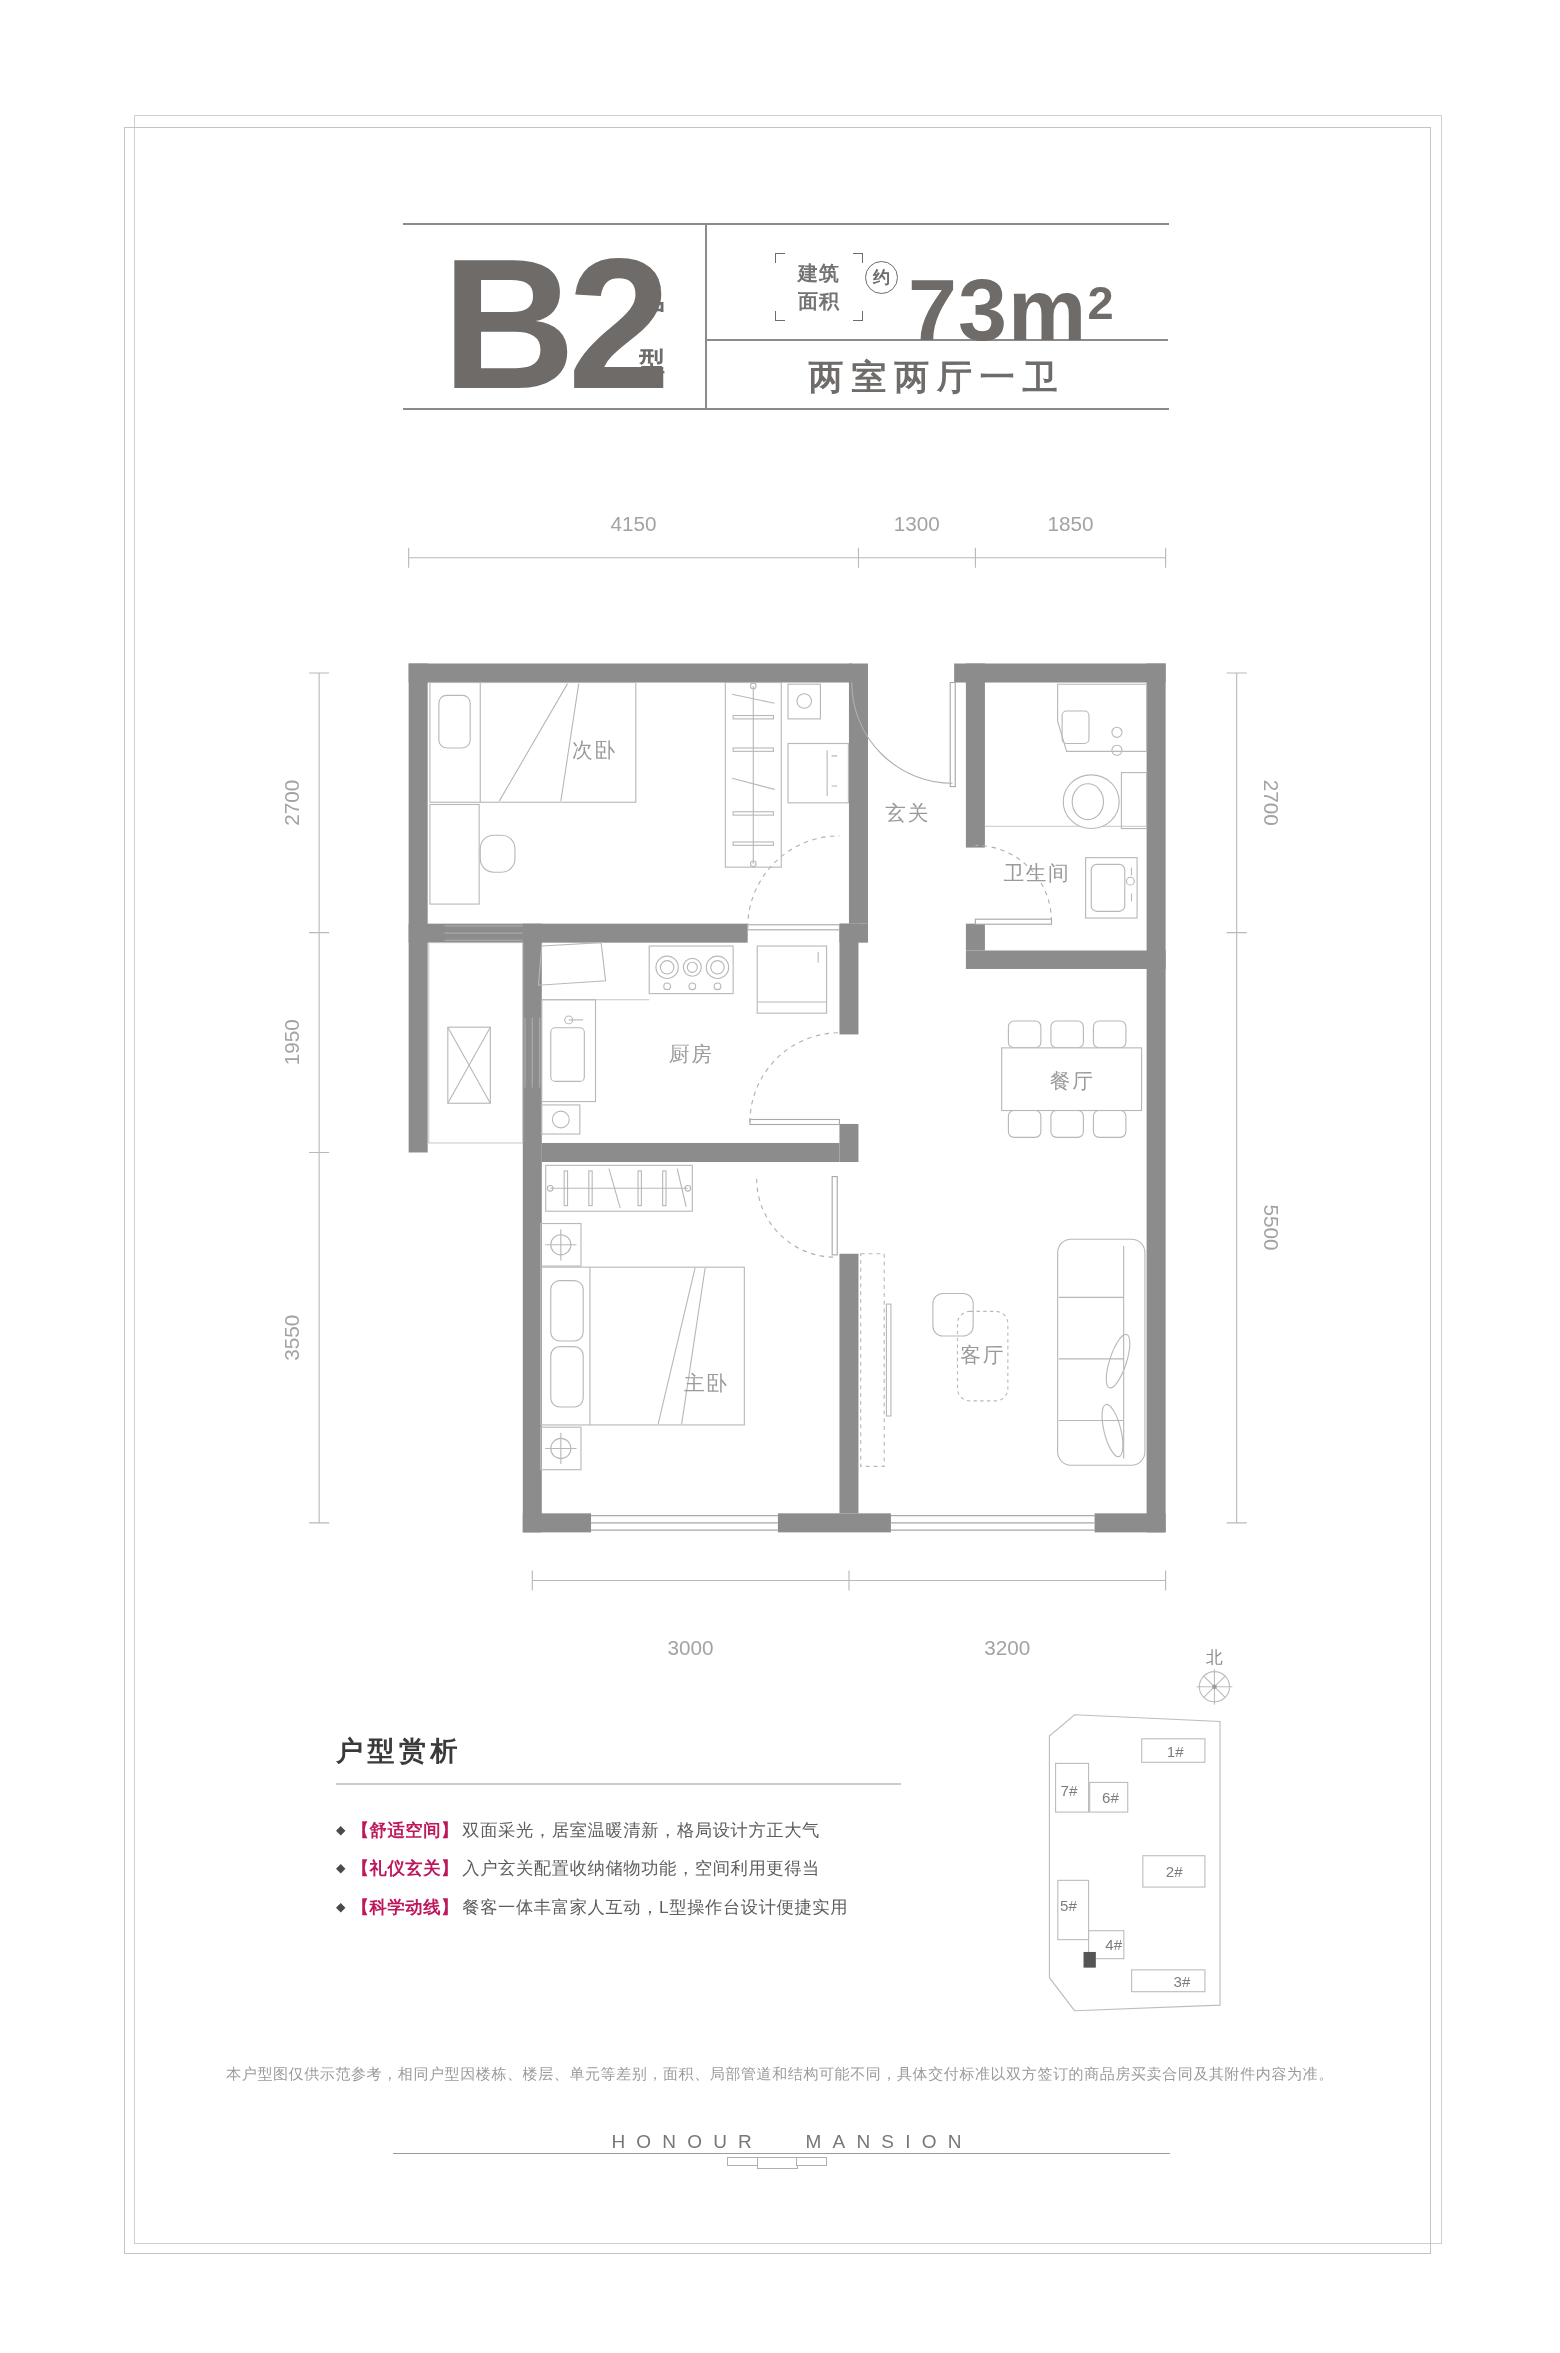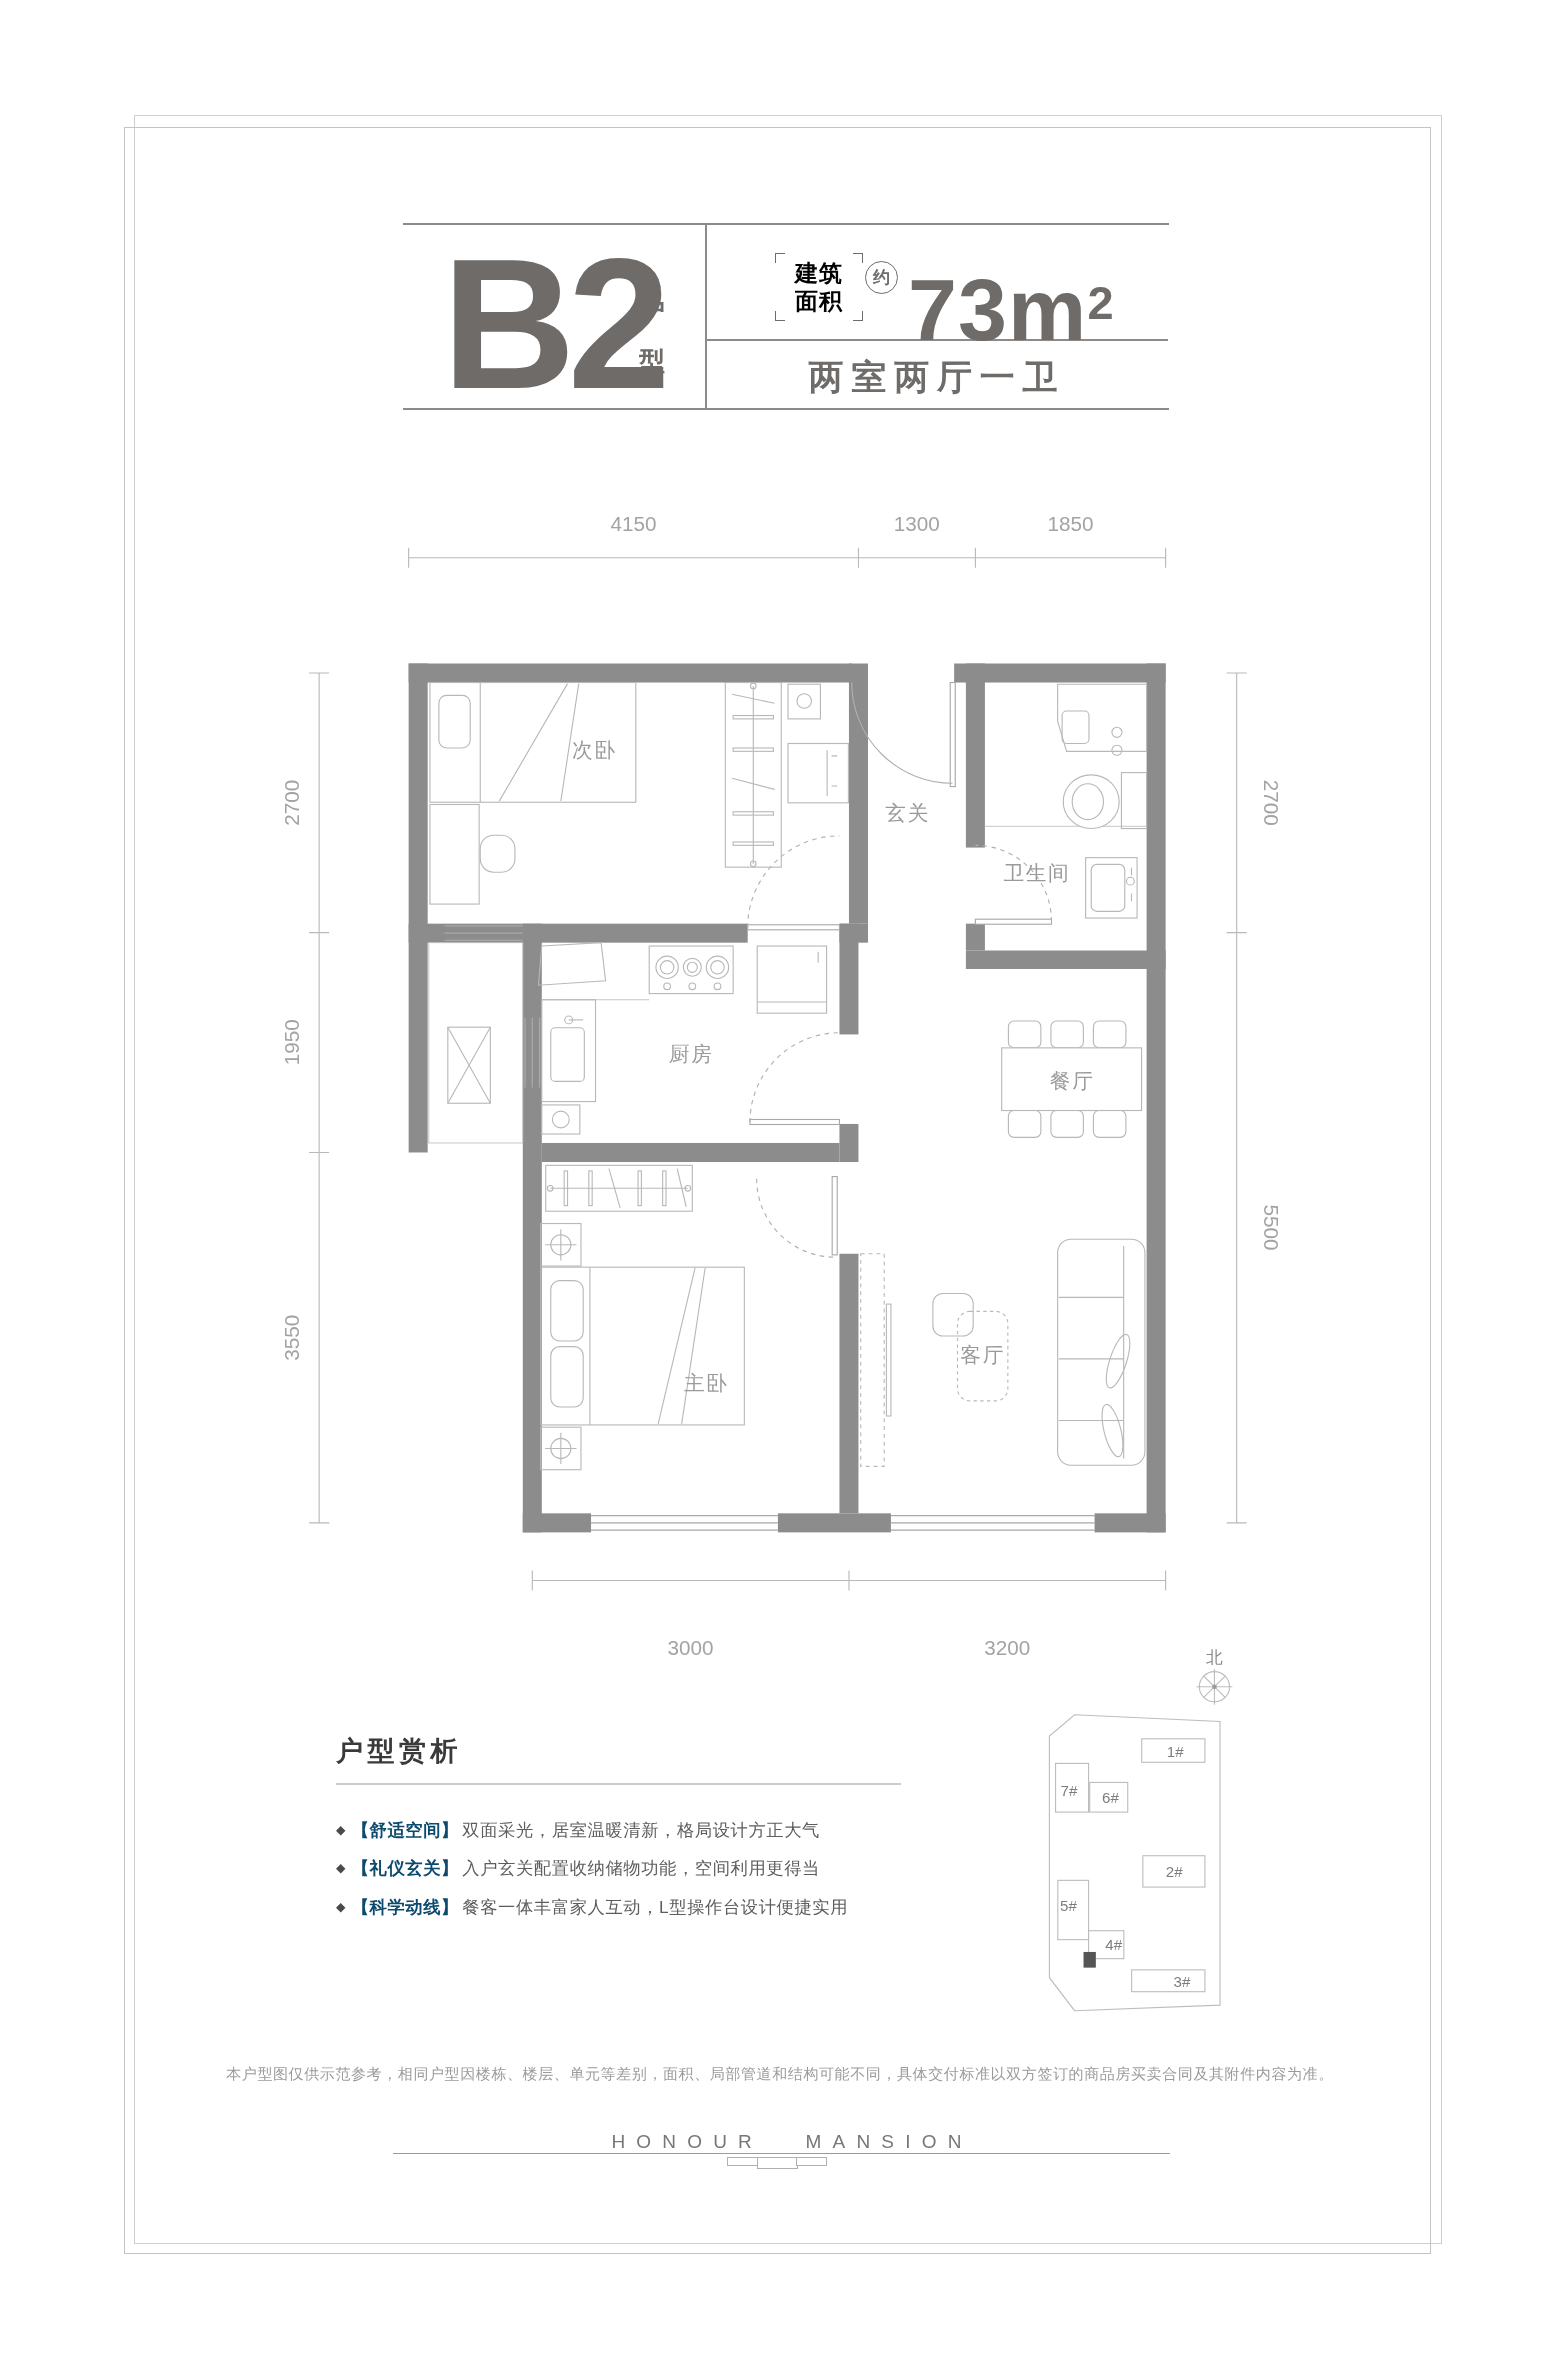--- a/index.html
+++ b/index.html
@@ -4,38 +4,38 @@
 <style>
   html,body{margin:0;padding:0;background:#fff;}
   #poster{position:relative;width:1560px;height:2354px;background:#ffffff;overflow:hidden;
           font-family:"Liberation Sans","DejaVu Sans",sans-serif;}
   
   .frame{position:absolute;border:1.1px solid #c9c9c9;}
   
   .rule{position:absolute;background:#8d8a88;}
   .code{position:absolute;color:#6e6b69;font-size:185px;font-weight:600;letter-spacing:-7.8px;line-height:157px;}
   .code-suffix{position:absolute;color:#6e6b69;font-size:26px;font-weight:600;}
-  .bracket-box{position:absolute;color:#000000;text-align:center;font-size:23px;font-weight:600;line-height:28px;letter-spacing:1.1px;}
+  .bracket-box{position:absolute;color:#737373;text-align:center;font-size:20px;font-weight:600;line-height:28px;letter-spacing:1.1px;}
   .corner{position:absolute;width:9px;height:9px;}
   .c-tl{left:-6.7px;top:-5.6px;border-left:1.7px solid #6e6b69;border-top:1.7px solid #6e6b69;}
   .c-tr{right:-6.7px;top:-5.6px;border-right:1.7px solid #6e6b69;border-top:1.7px solid #6e6b69;}
   .c-bl{left:-6.7px;bottom:-5.6px;border-left:1.7px solid #6e6b69;border-bottom:1.7px solid #6e6b69;}
   .c-br{right:-6.7px;bottom:-5.6px;border-right:1.7px solid #6e6b69;border-bottom:1.7px solid #6e6b69;}
   .approx{position:absolute;width:31px;height:31px;border:1.7px solid #6e6b69;border-radius:50%;
           color:#6e6b69;font-size:17px;line-height:31px;text-align:center;font-weight:600;}
   .area-val{position:absolute;color:#6e6b69;font-size:88px;font-weight:600;letter-spacing:1.1px;line-height:84px;}
   .area-val sup{font-size:47px;vertical-align:21px;font-weight:600;}
   .summary{position:absolute;color:#6e6b69;font-size:35px;font-weight:600;letter-spacing:7.8px;text-align:center;}
   
   .an-title{position:absolute;font-family:"Liberation Serif","DejaVu Serif",serif;color:#3a3a3a;
             font-size:27px;font-weight:700;letter-spacing:4.5px;}
   .an-rule{position:absolute;background:#cccccc;height:1.7px;}
   .bullet{position:absolute;font-size:17.3px;color:#5d5d5d;letter-spacing:0.6px;white-space:nowrap;}
   .bullet .mk{color:#4a4a4a;font-size:12.3px;vertical-align:2.2px;margin-right:5.6px;}
-  .bullet .tag{color:#0c4a6e;font-weight:700;margin-right:3.4px;}
+  .bullet .tag{color:#be185d;font-weight:700;margin-right:3.4px;}
   
   .disclaimer{position:absolute;width:1560px;text-align:center;color:#9b9b9b;font-size:15px;letter-spacing:0.6px;}
   .brand{position:absolute;width:1560px;text-align:center;color:#777777;font-size:19px;letter-spacing:11.2px;word-spacing:26px;}
   .logo-line{position:absolute;background:#9a9a9a;height:1.1px;}
   .logo-rect{position:absolute;border:1.1px solid #b0b0b0;background:#fff;}
   
   svg{position:absolute;overflow:visible;}
   svg text{font-family:"Liberation Sans","DejaVu Sans",sans-serif;}
   .room-t{font-size:37px;fill:#9a9a9a;letter-spacing:3px;text-anchor:middle;}
   .dim-t{font-size:37px;fill:#a3a3a3;text-anchor:middle;}

